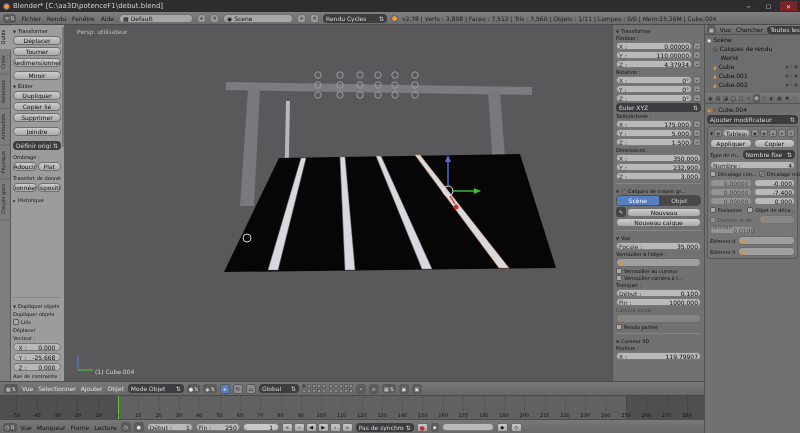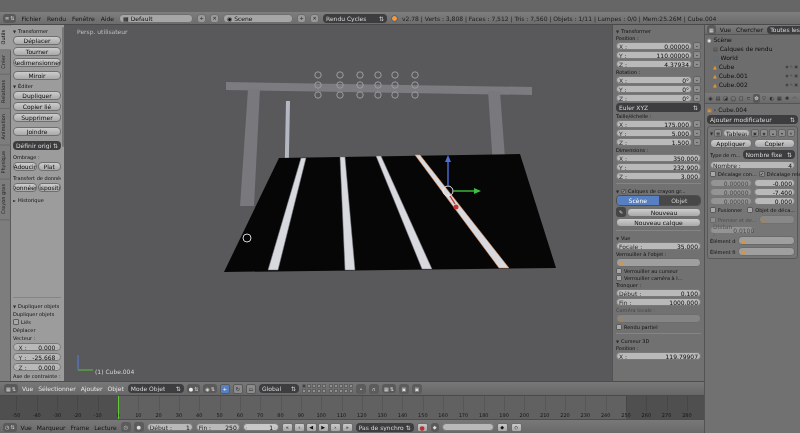--- a/index.html
+++ b/index.html
@@ -93,20 +93,28 @@
   #playhead{position:absolute;left:118px;top:0;width:1px;height:23px;background:#62c83a}
   #tlheader{position:absolute;left:0;top:23px;width:704px;height:15px;background:linear-gradient(#787878,#686868);border-top:1px solid #4d4d4d;display:flex;align-items:center;gap:3px;padding:0 3px}
   .pbtn{width:11px;height:9px;background:linear-gradient(#cacaca,#a6a6a6);border:1px solid #6c6c6c;border-radius:2px;display:flex;align-items:center;justify-content:center;font-size:5px;color:#111}
   .rec{color:#b83030;font-size:6px}
 </style>
 </head>
 <body>
 
 <div id="app">
 
+  <div class="abs" id="titlebar">
+    <div class="logo"></div>
+    <span class="nowrap">Blender* [C:\aa3D\potenceF1\debut.blend]</span>
+    <div class="spacer"></div>
+    <div class="winbtn">─</div>
+    <div class="winbtn">☐</div>
+    <div class="winbtn close">✕</div>
+  </div>
 
   <div class="abs" id="topheader">
     <div class="icon-dd">
         <span>≡</span>
         <span>⇅</span>
       </div>
     <span class="menu">Fichier</span>
     <span class="menu">Rendu</span>
     <span class="menu">Fenêtre</span>
     <span class="menu">Aide</span>

